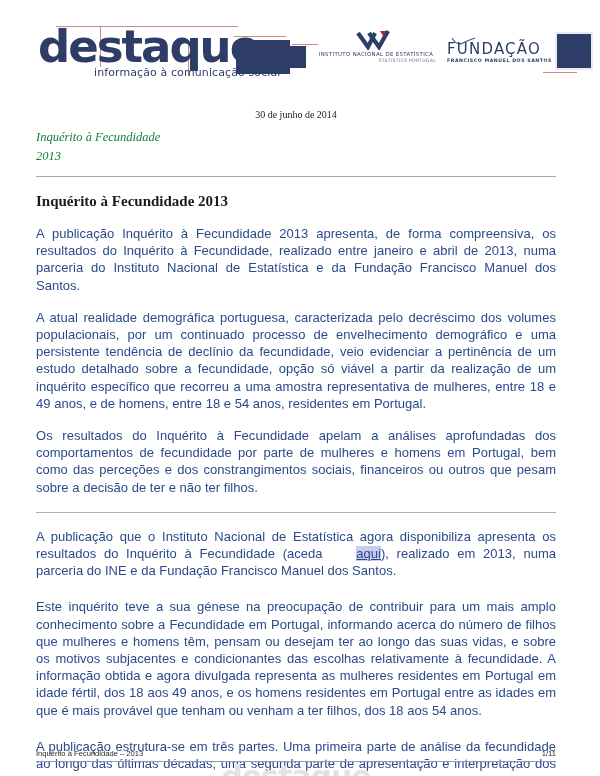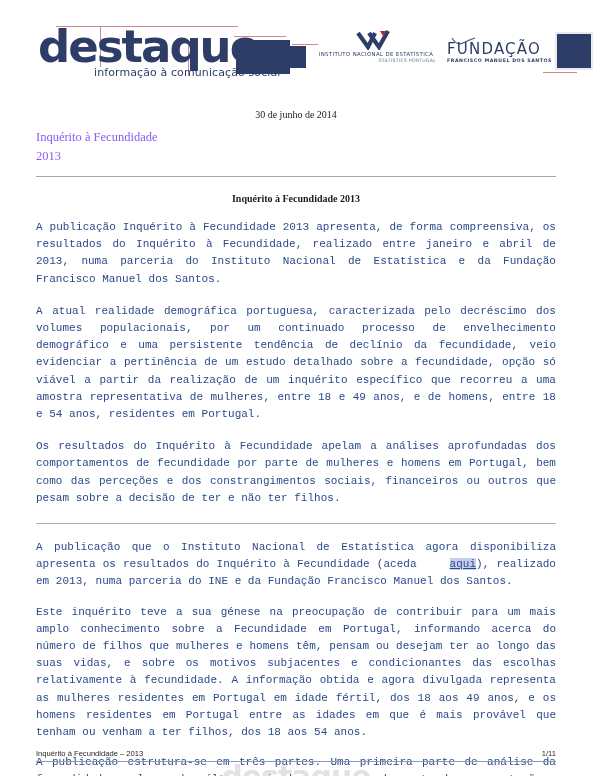--- a/index.html
+++ b/index.html
@@ -174,56 +174,56 @@
   .doc-date {
     text-align: center;
     font-family: "Liberation Serif", serif;
     font-size: 10px;
     color: #1a1a1a;
     margin-top: 23px;
   }
   .doc-title {
     font-family: "Liberation Serif", serif;
     font-size: 12.5px;
-    color: #8b5cf6;
+    color: #15803d;
     line-height: 19px;
     margin-top: 8px;
+    font-style: italic;
   }
 
   .rule {
     height: 0;
     border-top: 1.6px solid #a6a6a6;
     margin: 10px 36px 0 36px;
   }
   .rule.thin {
     border-top: 1.3px solid #b0b0b0;
   }
 
   
   .main {
     padding: 0 36px;
   }
   .section-heading {
-    text-align: center;
     font-family: "Liberation Serif", serif;
     font-weight: 700;
-    font-size: 10px;
+    font-size: 15px;
     color: #1b1b1b;
     margin: 16px 0 0 0;
   }
   p.body {
-    font-family: Liberation Mono, monospace;
-    font-size: 11px;
+    font-family: Liberation Sans, sans-serif;
+    font-size: 13px;
     color: #2a4a8a;
     text-align: justify;
     line-height: 17.2px;
     margin: 15px 0 0 0;
     letter-spacing: 0.02px;
   }
-  p.body.tight { margin-top: 13px; }
+  p.body.tight { margin-top: 19px; }
   .link {
     color: #2a4a8a;
     background: #c9cdf0;
     text-decoration: underline;
     margin-left: 26px;
   }
 
   
   .footer {
     position: absolute;

